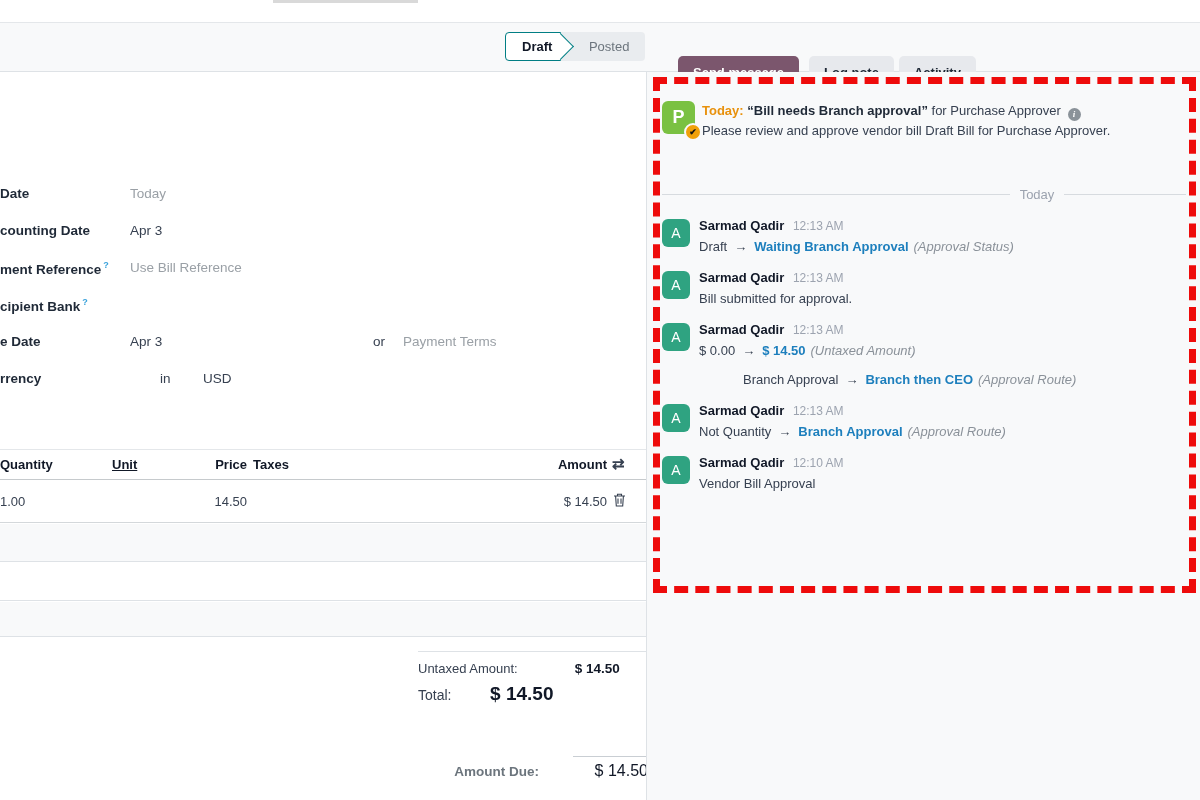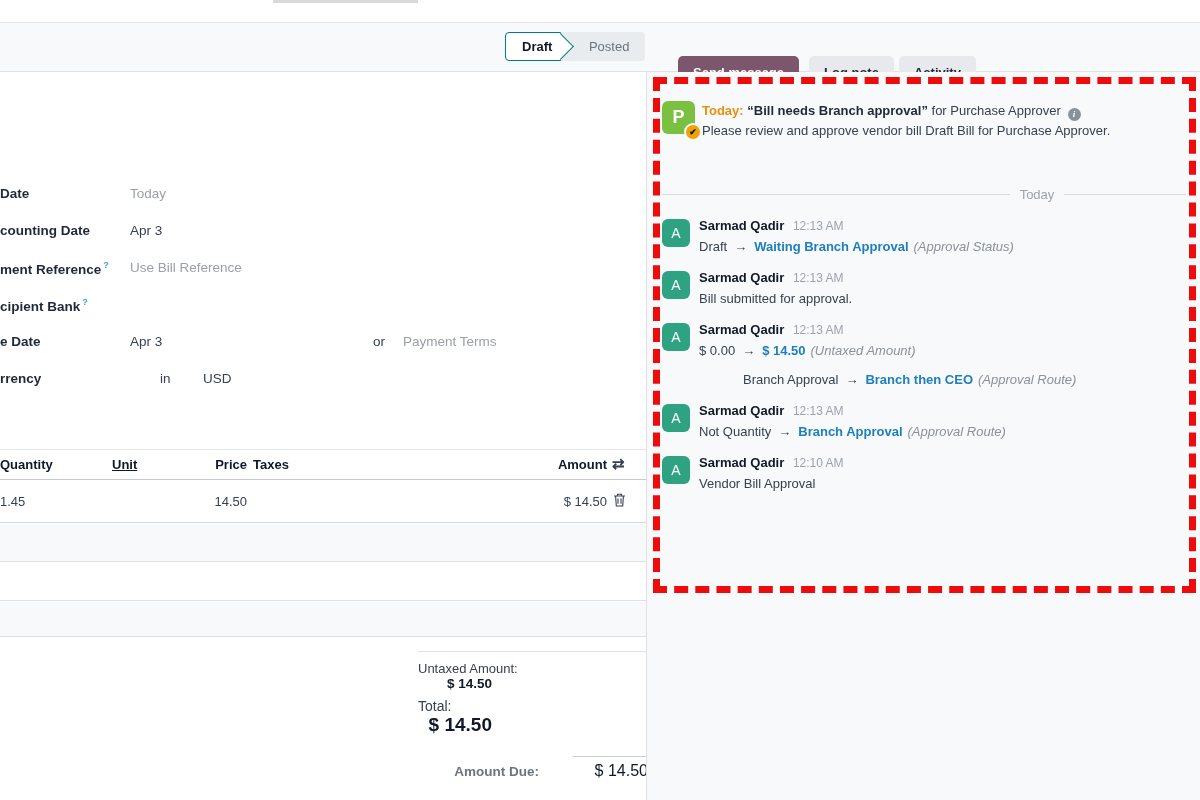--- a/index.html
+++ b/index.html
@@ -53,21 +53,21 @@
   .col-amount { left:480px; width:127px; text-align:right; }
   .col-icon { left:612px; top:5px !important; font-size:15px; color:#374151; cursor:pointer; }
   .trash { left:613px; top:13px !important; cursor:pointer; }
 
   .band { position:absolute; left:0; width:646px; }
   .band-gray { background:#f8f9fa; border-bottom:1px solid #dee2e6; }
   .band-white { background:#fff; border-bottom:1px solid #dee2e6; }
 
   
   .totals { position:absolute; left:418px; top:651px; width:230px; border-top:1px solid #dee2e6; padding:9px 3px 0 0; }
-  .tot-row { display:flex; justify-content:flex-start; align-items:baseline; margin-bottom:7px;flex-direction:column; }
+  .tot-row { display:flex; justify-content:flex-start; align-items:baseline; margin-bottom:7px; }
   .tot-label { color:#374151; font-size:13px; margin-right:28px; }
   .tot-value { width:74px; text-align:right; font-weight:700; font-size:13.5px; color:#111827; }
   .tot-label-big { font-size:14px; }
   .tot-value-big { font-size:19px; }
   .due-line { position:absolute; left:573px; top:756px; width:75px; border-top:1px solid #c9ced3; }
   .due-row { position:absolute; left:418px; top:762px; width:230px; display:flex; justify-content:flex-end; align-items:baseline; }
   .due-label { font-weight:700; color:#6c757d; font-size:13.5px; margin-right:34px; }
   .due-value { font-size:16px; color:#111827; font-weight:500; width:75px; text-align:right; }
 
   
@@ -176,21 +176,21 @@
   <div class="tbl">
     <div class="tbl-header">
       <span class="col-qty">Quantity</span>
       <span class="col-unit">Unit</span>
       <span class="col-price">Price</span>
       <span class="col-taxes">Taxes</span>
       <span class="col-amount">Amount</span>
       <span class="col-icon">⇄</span>
     </div>
     <div class="tbl-row">
-      <span class="col-qty">1.45</span>
+      <span class="col-qty">1.00</span>
       <span class="col-price">14.50</span>
       <span class="col-amount">$ 14.50</span>
       <span class="trash">
         <svg width="13" height="14" viewBox="0 0 13 14">
             <path d="M1 3h11M4.5 3V1.2h4V3M2.6 3l.7 10h6.4l.7-10M5 5.5v5.2M8 5.5v5.2" stroke="#374151" fill="none" stroke-width="1.1"></path>
           </svg>
       </span>
     </div>
   </div>
 

